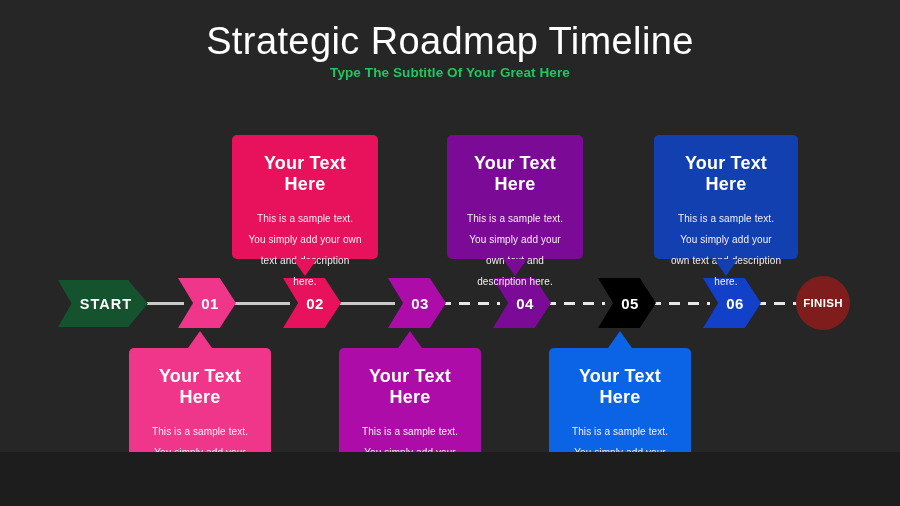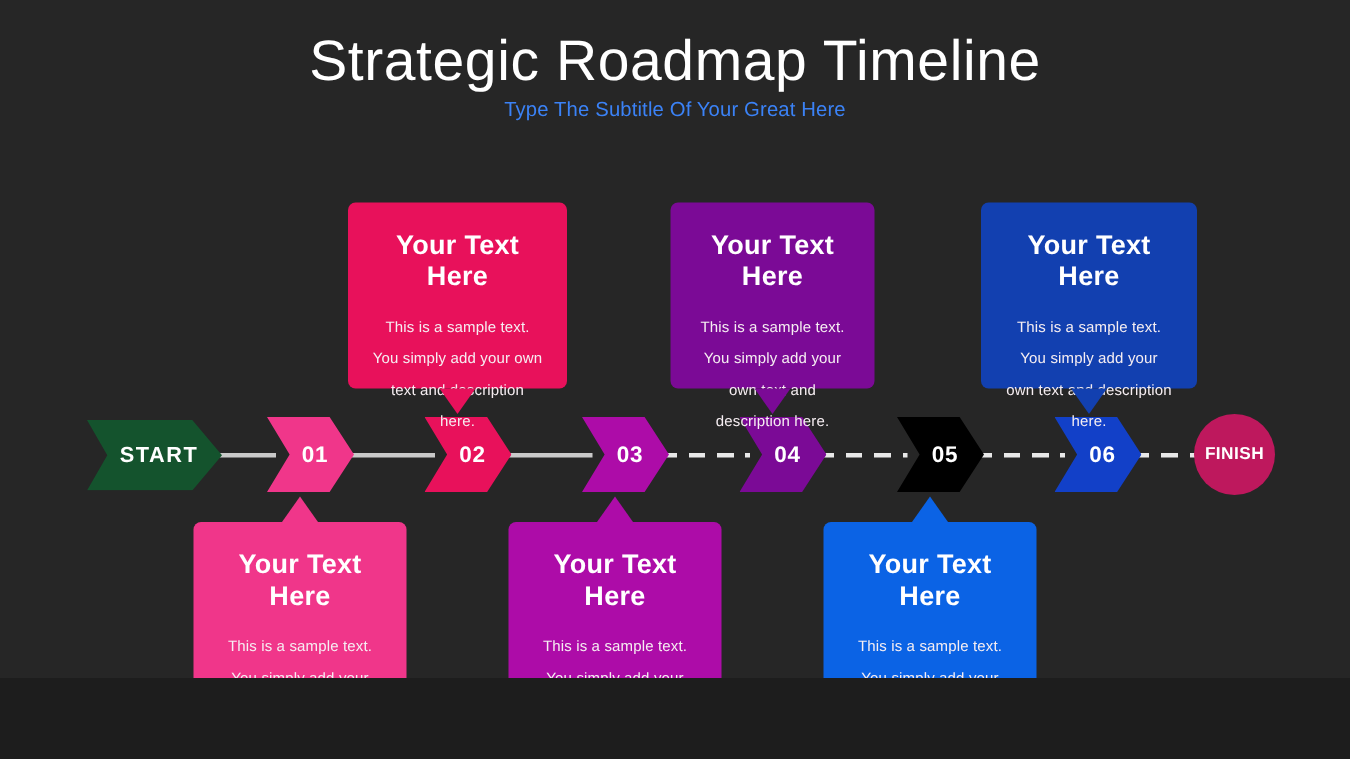--- a/index.html
+++ b/index.html
@@ -29,23 +29,23 @@
     font-weight: 400;
     letter-spacing: 0.4px;
     line-height: 46px;
   }
   #subtitle {
     position: absolute;
     top: 65px;
     left: 0;
     width: 900px;
     text-align: center;
-    color: #3b82f6;
+    color: #22c55e;
     font-size: 13.5px;
-    font-weight: normal;
+    font-weight: bold;
     letter-spacing: 0.1px;
   }
 
   
   .spine {
     position: absolute;
     height: 3px;
     top: 302px;
   }
   .spine.solid {
@@ -80,21 +80,21 @@
     clip-path: polygon(0% 0%, 78% 0%, 100% 50%, 78% 100%, 0% 100%, 15% 50%);
   }
   .chev span { transform: translateX(3px); }
 
   
   #finish {
     position: absolute;
     width: 54px;
     height: 54px;
     border-radius: 50%;
-    background: #be185d;
+    background: #7f1d1d;
     left: 796px;
     top: 276px;
     display: flex;
     align-items: center;
     justify-content: center;
     color: #ffffff;
     font-size: 11.5px;
     font-weight: bold;
     letter-spacing: 0.3px;
   }

